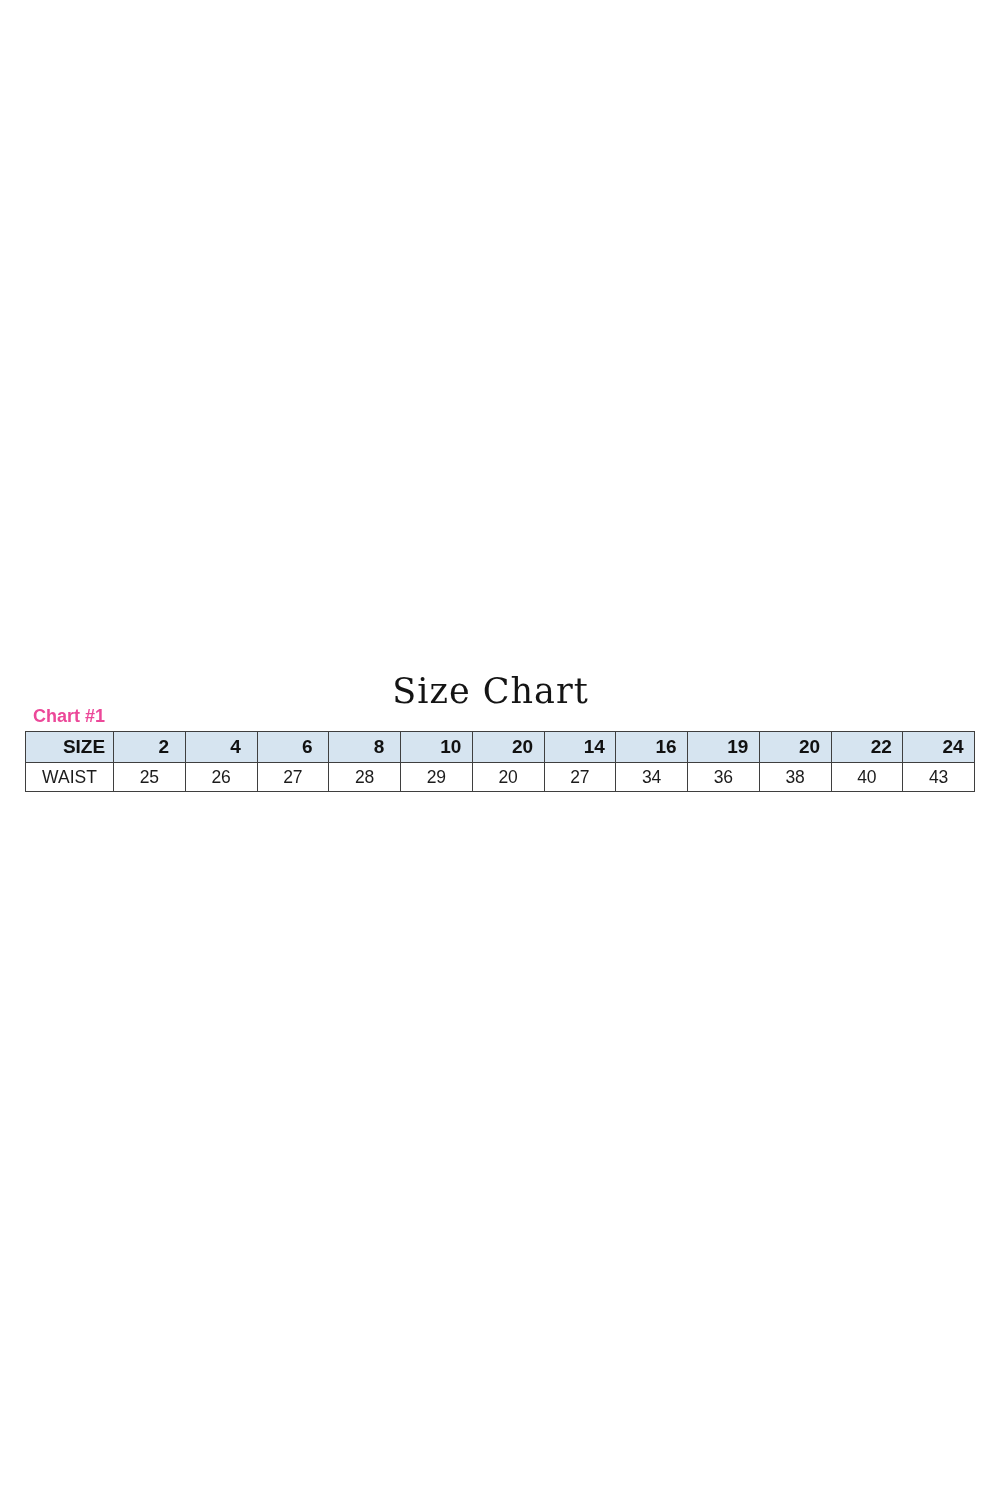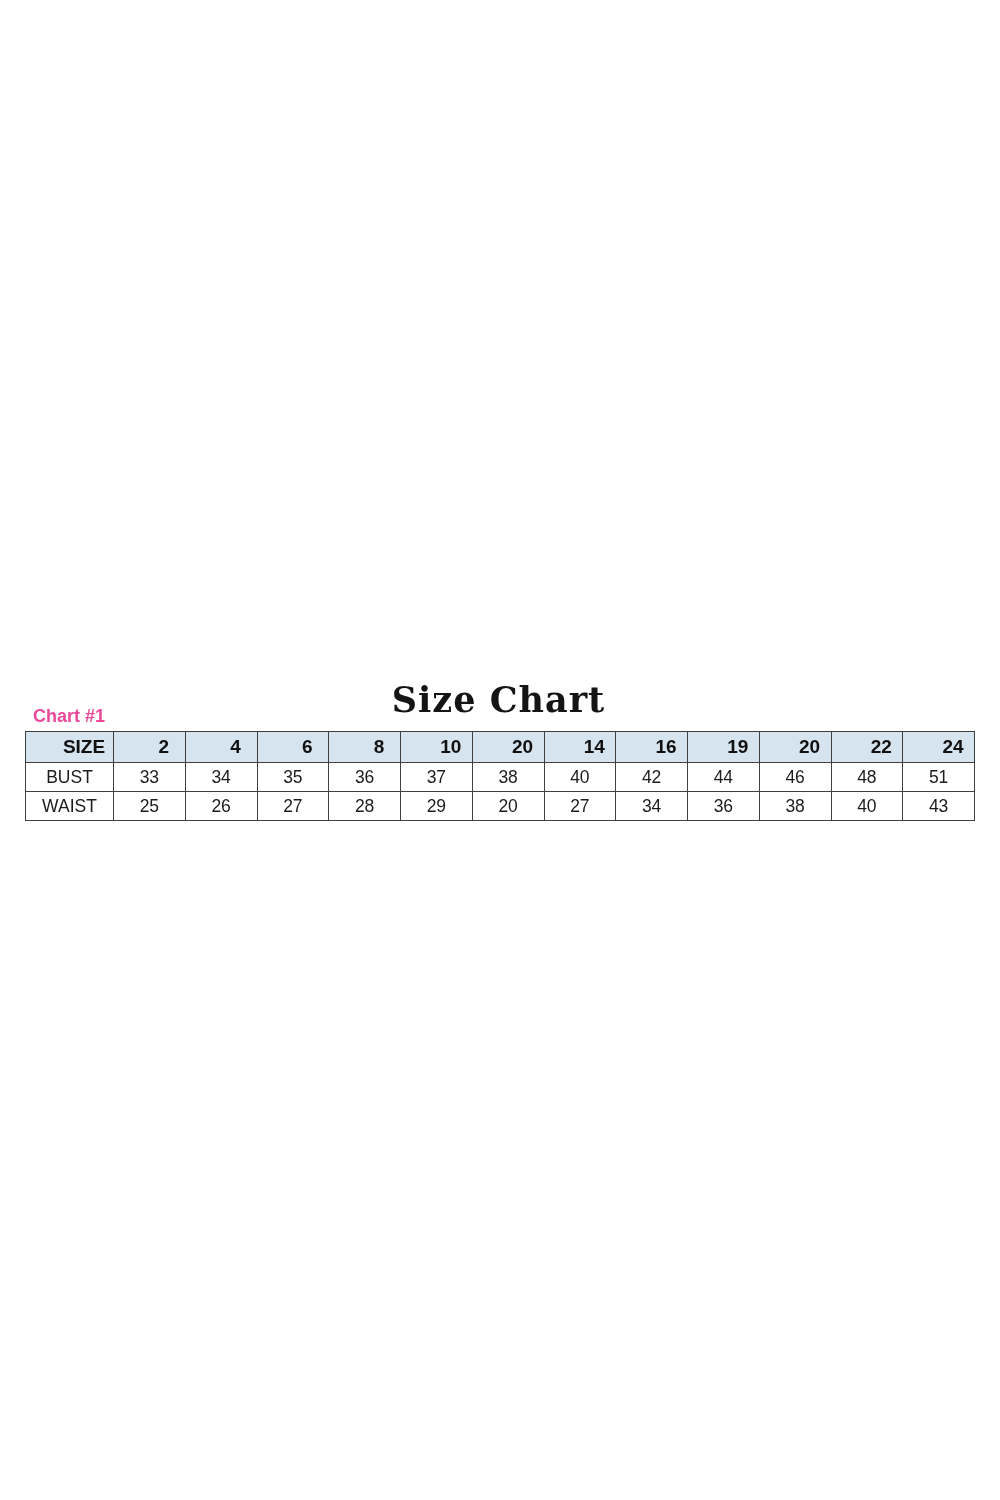--- a/index.html
+++ b/index.html
@@ -14,24 +14,24 @@
     background: #ffffff;
     overflow: hidden;
     font-family: "Liberation Sans", sans-serif;
     color: var(--text-color, #1c1c1c);
   }
   .page-title {
     position: absolute;
     top: 663px;
     left: 0;
     width: 965px;           
-    margin: 16px;
+    margin: 8px;
     text-align: center;
     font-family: "DejaVu Serif", "Liberation Serif", serif;
-    font-weight: 700;
+    font-weight: 400;
     font-size: 35px;
     letter-spacing: 1px;
     color: #141414;
   }
   .chart-label {
     position: absolute;
     top: 706px;
     left: 33px;
     font-size: 18px;
     font-weight: 700;
@@ -96,35 +96,20 @@
           <th>14</th>
           <th>16</th>
           <th>19</th>
           <th>20</th>
           <th>22</th>
           <th>24</th>
         </tr>
     </thead>
     <tbody id="table-body">
         <tr>
-          <td>BUST</td>
-          <td>33</td>
-          <td>34</td>
-          <td>35</td>
-          <td>36</td>
-          <td>37</td>
-          <td>38</td>
-          <td>40</td>
-          <td>42</td>
-          <td>44</td>
-          <td>46</td>
-          <td>48</td>
-          <td>51</td>
-        </tr>
-        <tr>
           <td>WAIST</td>
           <td>25</td>
           <td>26</td>
           <td>27</td>
           <td>28</td>
           <td>29</td>
           <td>20</td>
           <td>27</td>
           <td>34</td>
           <td>36</td>

